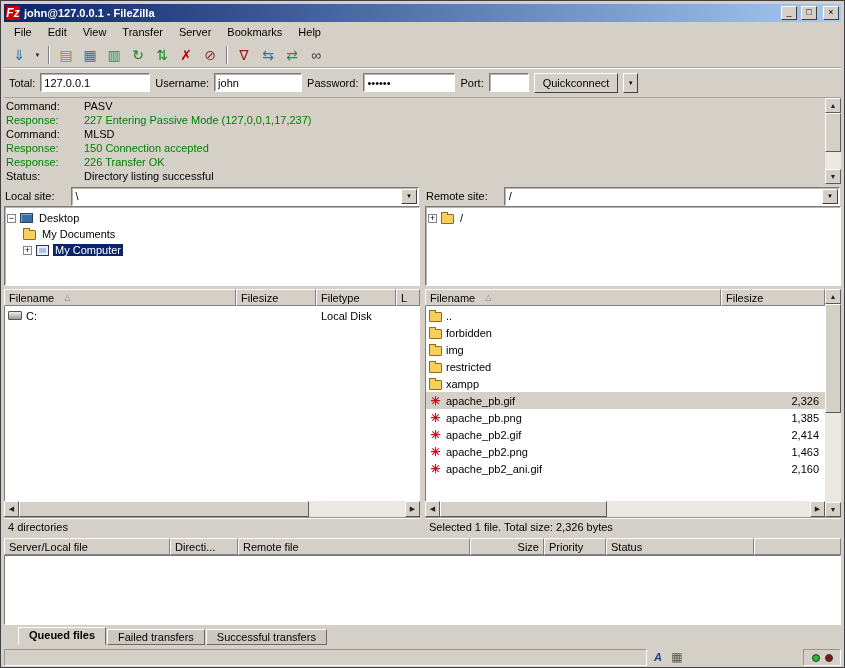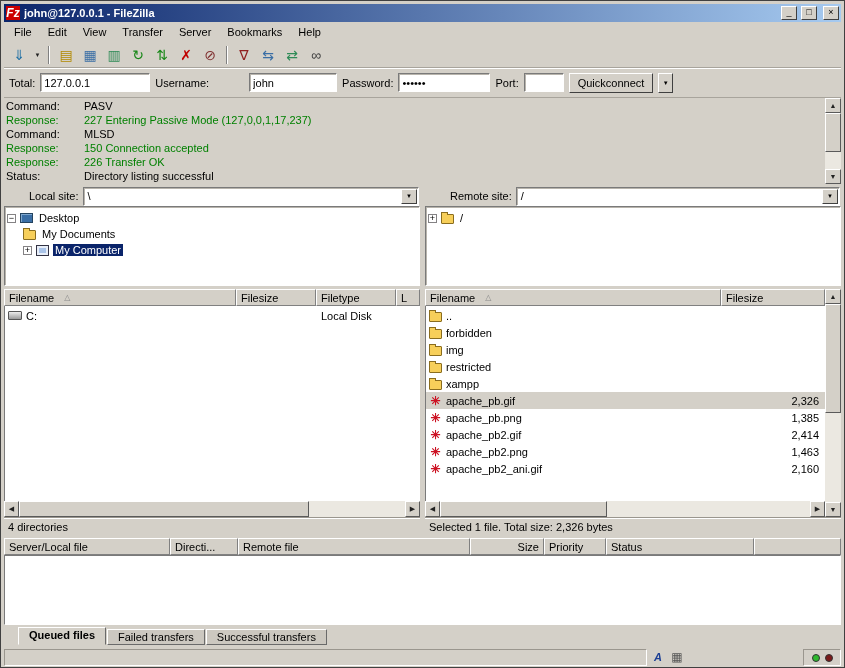--- a/index.html
+++ b/index.html
@@ -21,21 +21,21 @@
   .tbtn.dd { width: 13px; font-size: 6px; color: #222; }
   .tglyph { font-size: 14px; line-height: 14px; }
   .tsep { width: 2px; height: 18px; border-left: 1px solid #808080; border-right: 1px solid #fff; margin: 0 4px; }
   .g0 { color: #1c6ea4; } .g1 { color: #b28a00; } .g2 { color: #3a6ea5; } .g3 { color: #2e8b57; }
   .g4 { color: #178717; } .g5 { color: #178717; } .g6 { color: #c00000; } .g7 { color: #803030; }
   .g8 { color: #902020; } .g9 { color: #3a6ea5; } .g10 { color: #2e8b57; } .g11 { color: #404040; }
 
   
   .quickbar { height: 30px; flex: none; display: flex; align-items: center; gap: 5px; padding: 0 5px; border-bottom: 1px solid #a8a49c; box-shadow: inset 0 1px 0 #fff; }
   .field { height: 19px; border: 1px solid; border-color: #7a7a7a #fff #fff #7a7a7a; box-shadow: inset 1px 1px 0 #b8b4ac; background: #fff; font-family: "Liberation Sans", sans-serif; font-size: 11px; padding: 0 3px; }
-  .f-host { width: 110px; } .f-user { width: 88px; margin-left: 35px; } .f-pass { width: 92px; } .f-port { width: 40px; }
+  .f-host { width: 110px; } .f-user { width: 88px; } .f-pass { width: 92px; } .f-port { width: 40px; }
   .qc-btn { height: 20px; padding: 0 8px; background: #d4d0c8; border: 1px solid; border-color: #fff #404040 #404040 #fff; font-family: "Liberation Sans", sans-serif; font-size: 11px; }
   .qc-dd { width: 15px; padding: 0; font-size: 6px; }
 
   
   .logwrap { height: 86px; flex: none; display: flex; }
   .log { flex: 1; overflow: hidden; padding: 1px 2px; }
   .log-line { display: flex; height: 14px; line-height: 14px; white-space: nowrap; }
   .log-label { width: 78px; flex: none; }
   .kind-response { color: #008000; }
 
@@ -47,21 +47,21 @@
   .sb-track { flex: 1; position: relative; }
   .sb-thumb { position: absolute; background: #d4d0c8; border: 1px solid; border-color: #fff #5a5a5a #5a5a5a #fff; }
   .v-thumb { left: 0; width: 100%; }
   .h-thumb { top: 0; height: 100%; }
 
   
   .browser { flex: none; display: flex; margin-top: 2px; }
   .pane { width: 416px; display: flex; flex-direction: column; }
   .pane.right { flex: 1; width: auto; }
   .splitter { width: 5px; flex: none; }
-  .site-row { height: 20px; flex: none; display: flex; align-items: center; gap: 4px; padding: 0 1px; margin-left: 24px; }
+  .site-row { height: 20px; flex: none; display: flex; align-items: center; gap: 16px; padding: 0 1px; }
   .combo { flex: 1; height: 19px; border: 1px solid; border-color: #7a7a7a #fff #fff #7a7a7a; box-shadow: inset 1px 1px 0 #b8b4ac; background: #fff; display: flex; align-items: center; }
   .combo-text { flex: 1; padding: 0 4px; }
   .combo-btn { width: 16px; height: 15px; margin-right: 1px; flex: none; background: #d4d0c8; border: 1px solid; border-color: #fff #404040 #404040 #fff; font-size: 6px; display: flex; align-items: center; justify-content: center; }
   .treebox { height: 80px; flex: none; margin-bottom: 3px; background: #fff; border: 1px solid; border-color: #7a7a7a #fff #fff #7a7a7a; box-shadow: inset 1px 1px 0 #b8b4ac; padding: 3px 2px; overflow: hidden; }
   .tree-row { height: 16px; display: flex; align-items: center; gap: 4px; }
   .indent1 { padding-left: 16px; }
   .expander { width: 9px; height: 9px; flex: none; background: #fff; border: 1px solid #848284; font-size: 9px; line-height: 7px; text-align: center; }
   .tree-label { padding: 0 2px; white-space: nowrap; }
   .tsel { background: #0a246a; color: #fff; }
 

